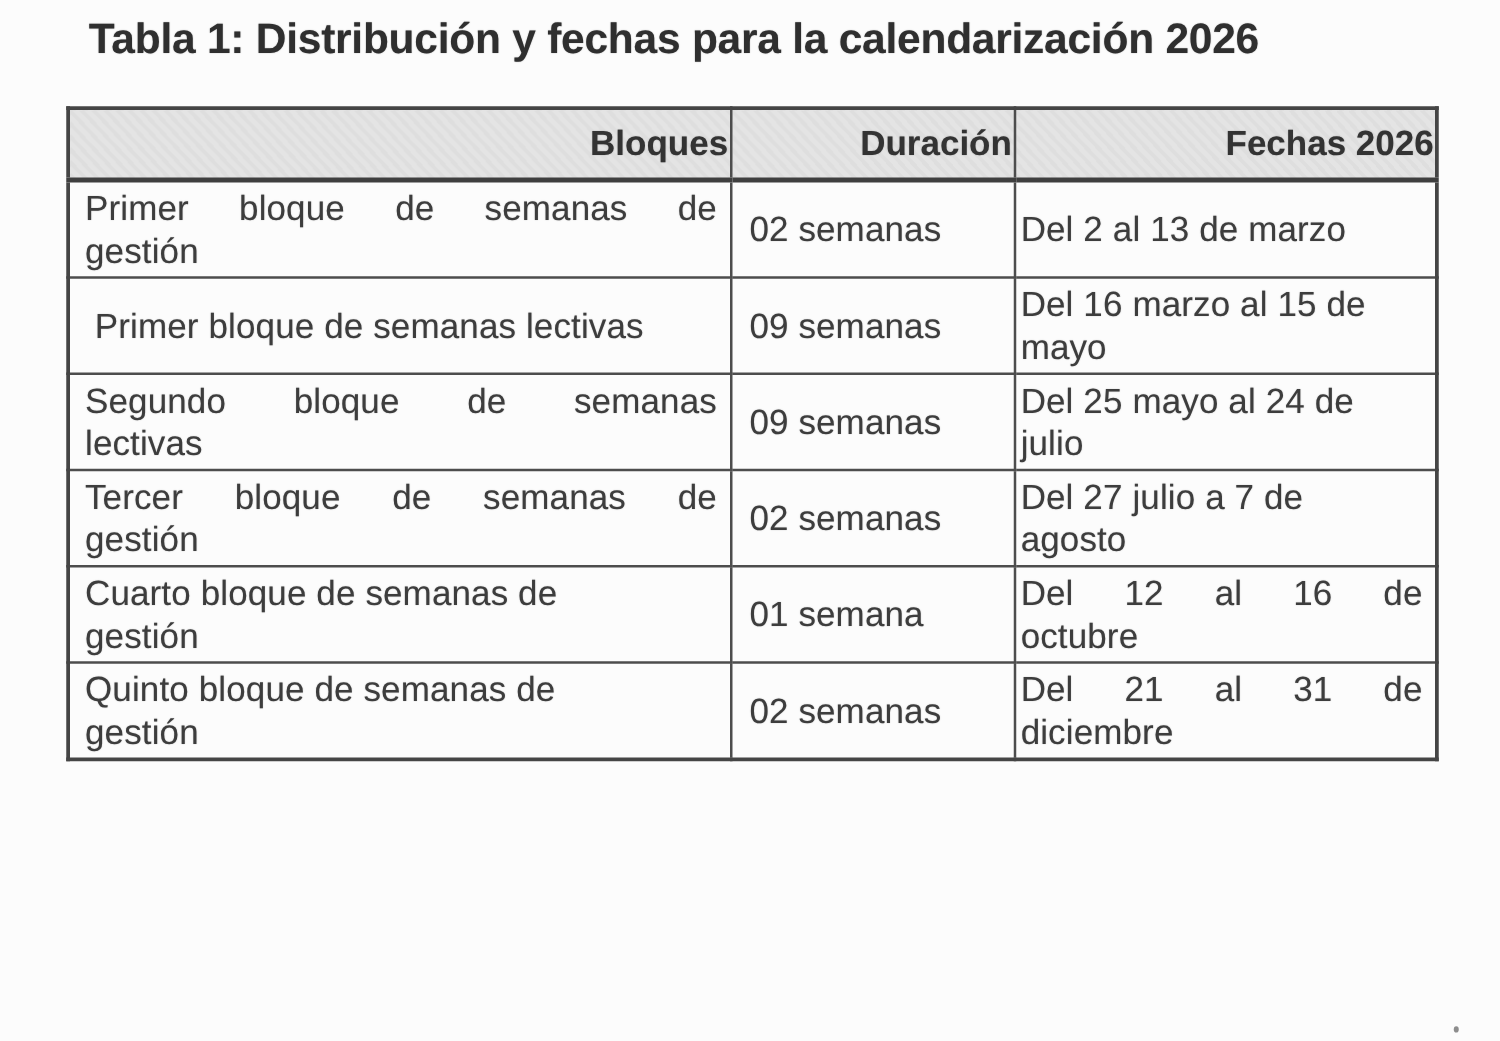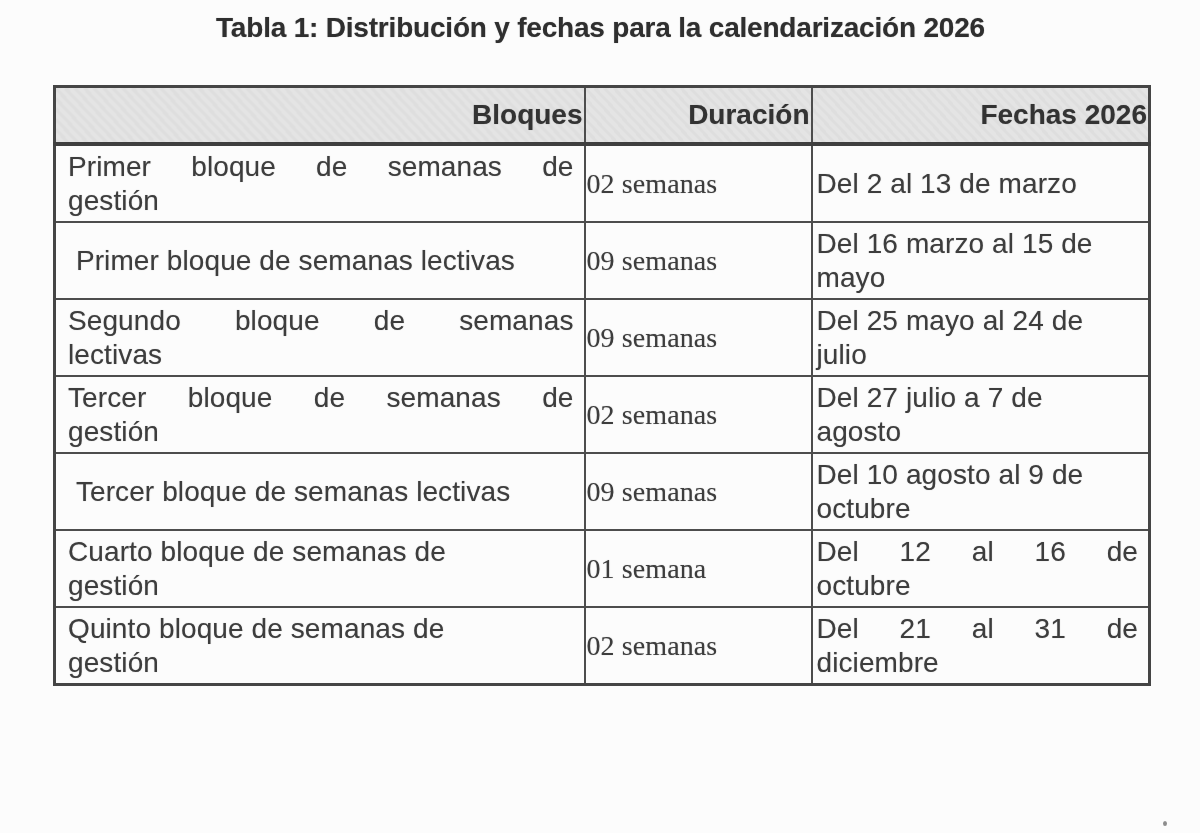--- a/index.html
+++ b/index.html
@@ -11,24 +11,24 @@
     position: relative;
     width: 1200px;
     height: 833px;
     background: #fcfcfc;
     overflow: hidden;
     font-family: "Liberation Sans", "DejaVu Sans", sans-serif;
   }
   .doc-title {
     position: absolute;
     top: 12px;
-    left: 53px;
+    left: 71px;
     width: 1095px;
-    text-align: center;
-    font-size: 28px;
+    text-align: left;
+    font-size: 34px;
     font-weight: 700;
     color: #2f2f2f;
     letter-spacing: -0.2px;
     text-shadow: 0 0 1px rgba(47,47,47,0.45);
   }
   table.cal-table {
     position: absolute;
     left: 53px;
     top: 85px;
     width: 1095px;
@@ -53,21 +53,21 @@
     height: 69px;
     font-size: 28px;
     color: #3d3d3d;
     vertical-align: middle;
     border: 2px solid #4d4d4d;
     padding: 3px 10px 3px 12px;
     text-shadow: 0 0 1px rgba(61,61,61,0.38);
     letter-spacing: 0.1px;
     overflow: hidden;
   }
-  td.td-duracion { padding-left: 1px; font-family: Liberation Serif, serif; }
+  td.td-duracion { padding-left: 14px; }
   td.td-fechas  { padding-left: 4px; }
   .cell-line { line-height: 34px; white-space: nowrap; }
   .cell-line.j {
     white-space: normal;
     text-align: justify;
     text-align-last: justify;
     text-justify: inter-word;
   }
   .scan-speck {
     position: absolute;
@@ -145,32 +145,20 @@
           <td class="td-duracion">
             <div class="cell-line">02 semanas</div>
           </td>
           <td class="td-fechas">
             <div class="cell-line">Del 27 julio a 7 de</div>
             <div class="cell-line">agosto</div>
           </td>
         </tr>
         <tr>
           <td class="td-bloques">
-            <div class="cell-line">&nbsp;Tercer bloque de semanas lectivas</div>
-          </td>
-          <td class="td-duracion">
-            <div class="cell-line">09 semanas</div>
-          </td>
-          <td class="td-fechas">
-            <div class="cell-line">Del 10 agosto al 9 de</div>
-            <div class="cell-line">octubre</div>
-          </td>
-        </tr>
-        <tr>
-          <td class="td-bloques">
             <div class="cell-line">Cuarto bloque de semanas de</div>
             <div class="cell-line">gestión</div>
           </td>
           <td class="td-duracion">
             <div class="cell-line">01 semana</div>
           </td>
           <td class="td-fechas">
             <div class="cell-line j">Del 12 al 16 de</div>
             <div class="cell-line">octubre</div>
           </td>

